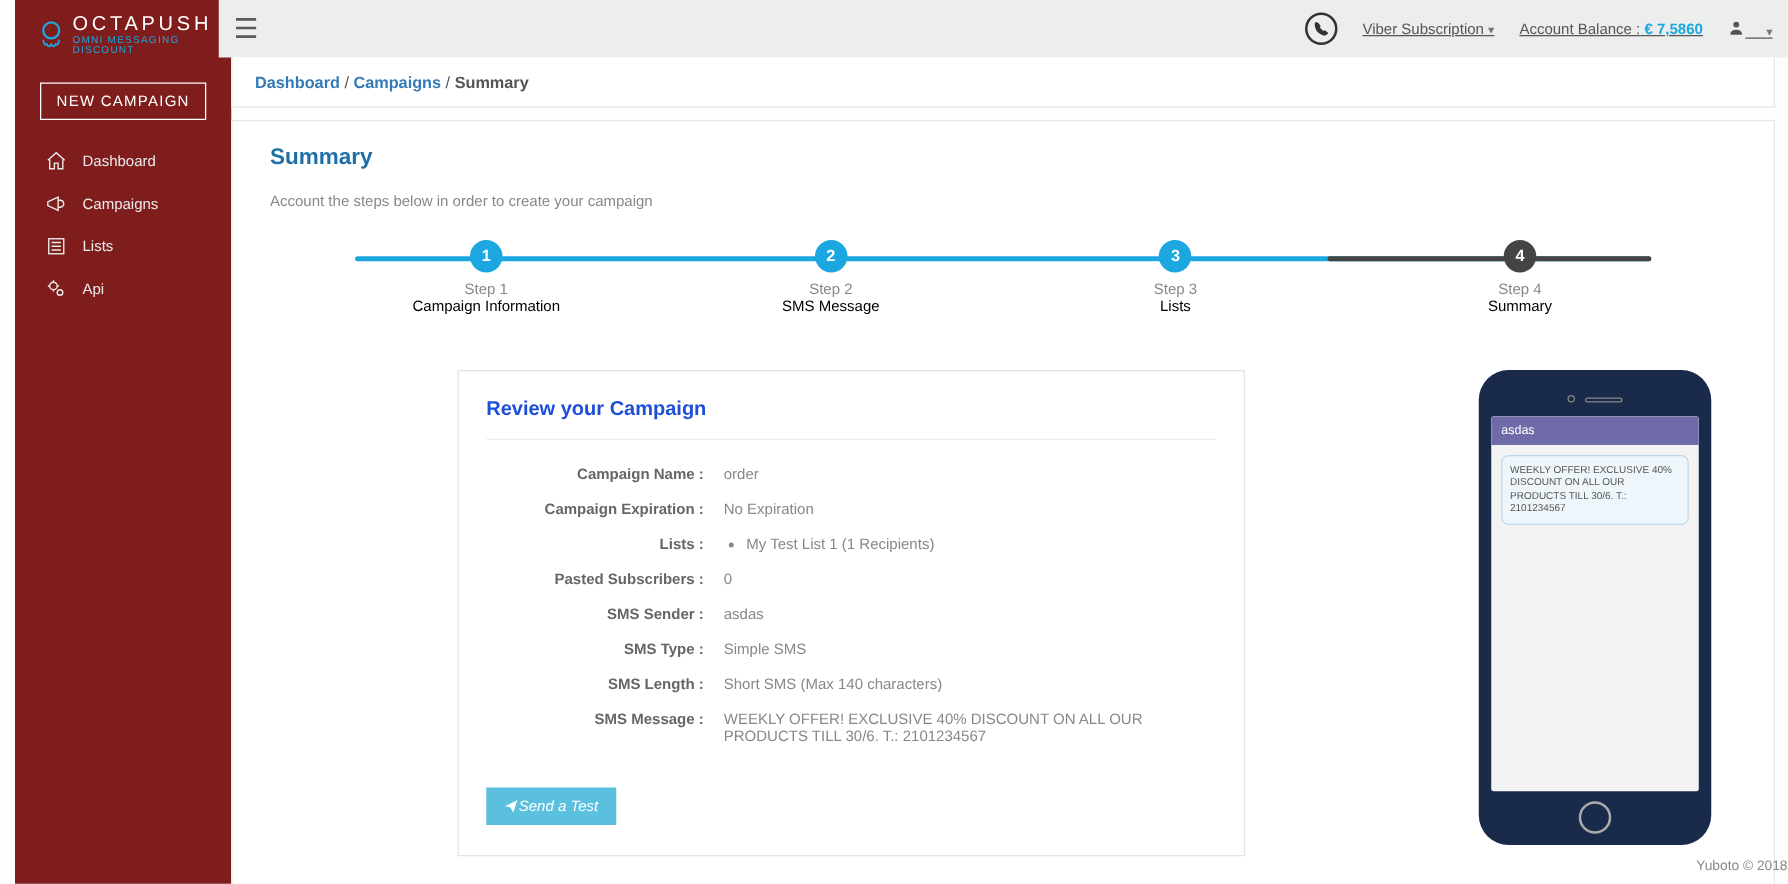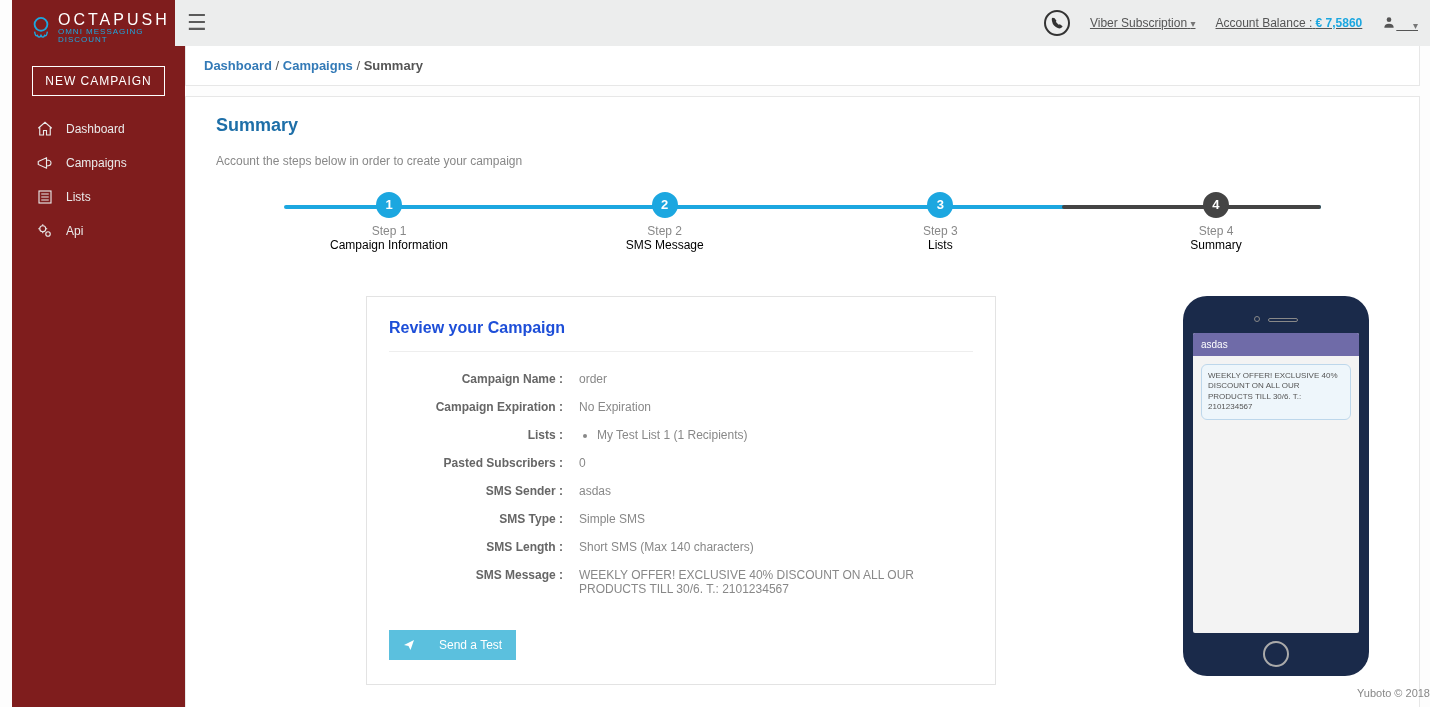--- a/index.html
+++ b/index.html
@@ -50,21 +50,21 @@
 
 .review-columns { display: flex; gap: 60px; align-items: flex-start; }
 
 
 .review-card { width: 630px; border: 1px solid #e3e3e3; margin-left: 150px; padding: 22px 22px 24px; }
 .review-title { color: #1d4ed8; font-size: 16px; font-weight: bold; padding-bottom: 14px; border-bottom: 1px solid #eee; margin-bottom: 20px; }
 .review-row { display: flex; margin-bottom: 14px; font-size: 12px; color: #777; }
 .review-row .lbl { width: 190px; text-align: right; padding-right: 16px; font-weight: bold; color: #666; }
 .review-row .val { flex: 1; color: #888; }
 .review-row .val ul { list-style: disc; padding-left: 18px; }
-.send-btn { background: #5bc0de; color: #fff; border: none; padding: 8px 14px; font-size: 12px; cursor: pointer; display: inline-flex; gap: 24px; align-items: center; margin-top: 20px; }
+.send-btn { background: #5bc0de; color: #fff; border: none; padding: 8px 14px; font-size: 12px; cursor: pointer; display: inline-flex; gap: 0; align-items: center; margin-top: 20px; font-style: italic; }
 .send-btn svg { width: 12px; height: 12px; fill: #fff; }
 
 
 .phone { width: 186px; height: 380px; background: #1a2a4a; border-radius: 24px; padding: 10px; margin-left: auto; margin-right: 20px; position: relative; }
 .phone-top { text-align: center; padding: 4px 0 8px; }
 .phone-speaker { display: inline-block; width: 30px; height: 4px; border-radius: 2px; border: 1px solid #888; }
 .phone-cam { display: inline-block; width: 6px; height: 6px; border-radius: 50%; border: 1px solid #888; margin-right: 8px; vertical-align: middle; }
 .phone-screen { background: #f3f3f3; height: 300px; border-radius: 2px; overflow: hidden; }
 .phone-header { background: #6f6ba8; color: #fff; font-size: 10px; padding: 6px 8px; }
 .phone-bubble { background: #eef6fb; border: 1px solid #bdd7eb; border-radius: 6px; margin: 8px; padding: 6px; font-size: 8px; color: #555; line-height: 1.3; }

